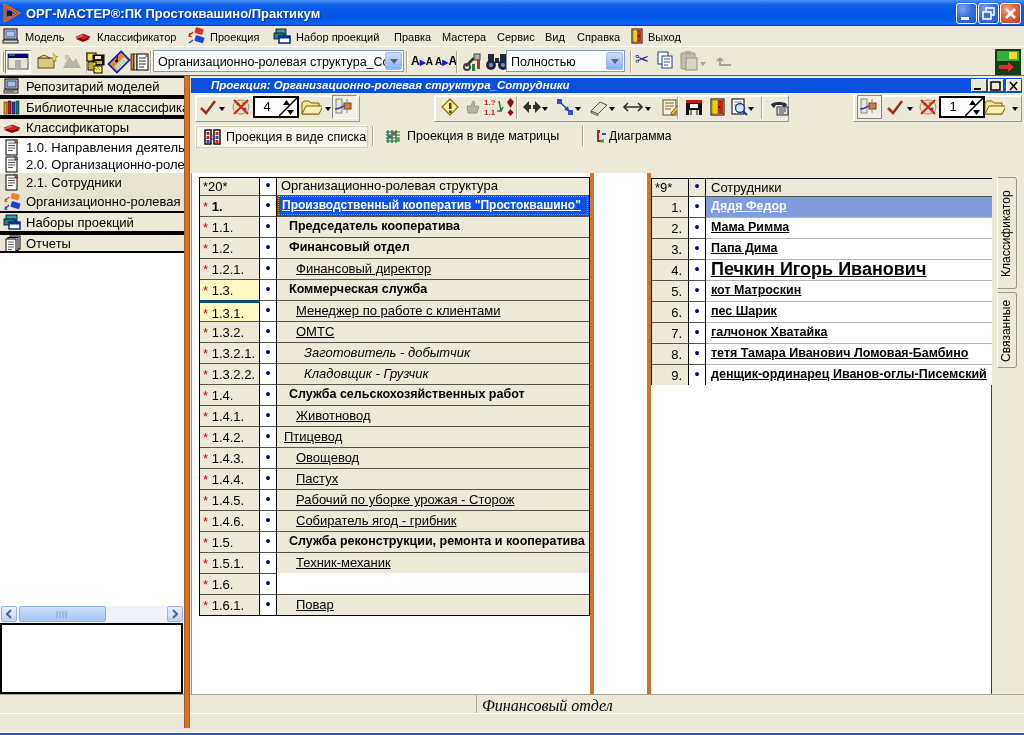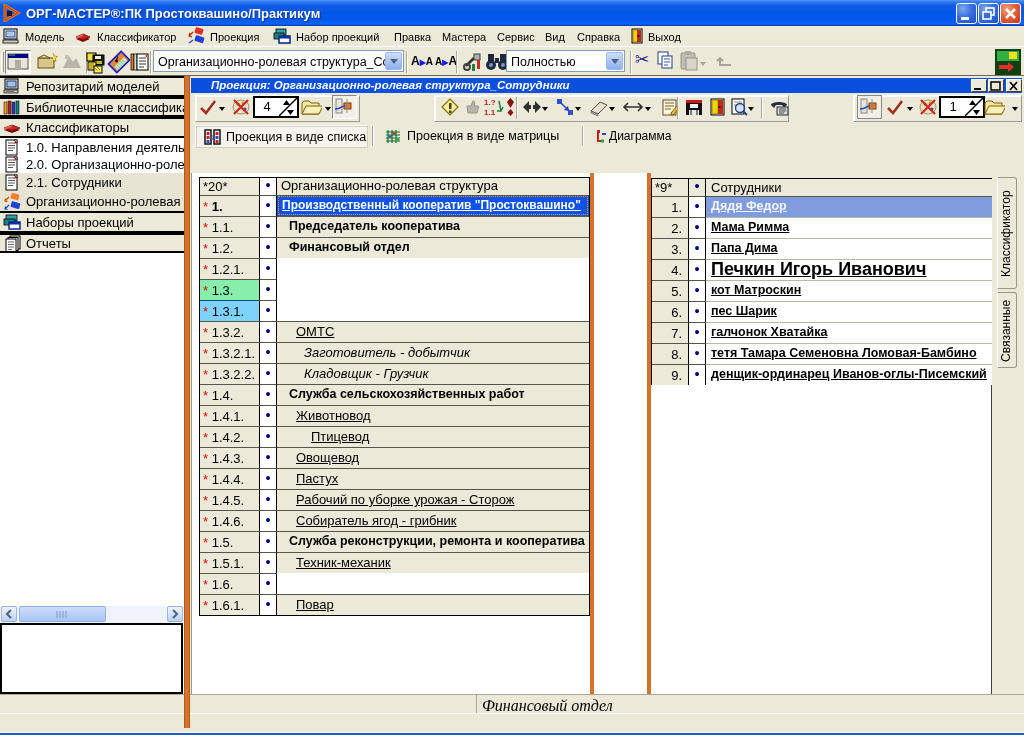--- a/index.html
+++ b/index.html
@@ -496,42 +496,45 @@
 <div class="abs" style="left:59px;top:17px;width:18px;height:21px;border-top:1px solid #55554c;background:#fff;border-left:1px solid #000;border-right:1px solid #000;text-align:center;line-height:19px;color:#000080;font-size:14.5px">•</div>
 <div class="abs nw" style="left:77px;top:17px;width:312px;height:21px;border-top:1px solid #55554c;background:#0c52e8;color:#fff;font-weight:bold;font-size:12px;outline:1px dotted #e8a000;outline-offset:-2px;padding-left:5px;line-height:19px"><u>Производственный кооператив "Простоквашино"</u></div>
 <div class="abs nw" style="left:0;top:38px;width:59px;height:21px;border-top:1px solid #55554c;background:#ece9d8;padding:1px 0 0 3px;line-height:19px"><span style="color:#e00000">*</span>&nbsp;1.1.</div>
 <div class="abs" style="left:59px;top:38px;width:18px;height:21px;border-top:1px solid #55554c;background:#fff;border-left:1px solid #000;border-right:1px solid #000;text-align:center;line-height:19px;color:#000080;font-size:14.5px">•</div>
 <div class="abs nw" style="left:77px;top:38px;width:312px;height:21px;border-top:1px solid #55554c;background:#ece9d8;padding-left:12px;font-weight:bold;font-size:12.5px;line-height:19px">Председатель кооператива</div>
 <div class="abs nw" style="left:0;top:59px;width:59px;height:21px;border-top:1px solid #55554c;background:#ece9d8;padding:1px 0 0 3px;line-height:19px"><span style="color:#e00000">*</span>&nbsp;1.2.</div>
 <div class="abs" style="left:59px;top:59px;width:18px;height:21px;border-top:1px solid #55554c;background:#fff;border-left:1px solid #000;border-right:1px solid #000;text-align:center;line-height:19px;color:#000080;font-size:14.5px">•</div>
 <div class="abs nw" style="left:77px;top:59px;width:312px;height:21px;border-top:1px solid #55554c;background:#ece9d8;padding-left:12px;font-weight:bold;font-size:12.5px;line-height:19px">Финансовый отдел</div>
 <div class="abs nw" style="left:0;top:80px;width:59px;height:21px;border-top:1px solid #55554c;background:#ece9d8;padding:1px 0 0 3px;line-height:19px"><span style="color:#e00000">*</span>&nbsp;1.2.1.</div>
 <div class="abs" style="left:59px;top:80px;width:18px;height:21px;border-top:1px solid #55554c;background:#fff;border-left:1px solid #000;border-right:1px solid #000;text-align:center;line-height:19px;color:#000080;font-size:14.5px">•</div>
-<div class="abs nw" style="left:0;top:101px;width:59px;height:21px;border-top:1px solid #55554c;background:#86efac;padding:1px 0 0 3px;line-height:19px"><span style="color:#e00000">*</span>&nbsp;1.3.</div>
+<div class="abs nw" style="left:77px;top:80px;width:312px;height:21px;border-top:1px solid #55554c;background:#ece9d8;padding-left:19px;line-height:19px"><u>Финансовый директор</u></div>
+<div class="abs nw" style="left:0;top:101px;width:59px;height:21px;border-top:1px solid #55554c;background:#fef9c3;padding:1px 0 0 3px;line-height:19px"><span style="color:#e00000">*</span>&nbsp;1.3.</div>
 <div class="abs" style="left:59px;top:101px;width:18px;height:21px;border-top:1px solid #55554c;background:#fff;border-left:1px solid #000;border-right:1px solid #000;text-align:center;line-height:19px;color:#000080;font-size:14.5px">•</div>
-<div class="abs nw" style="left:0;top:122px;width:62px;height:21px;border-top:1px solid #0c4a6e;background:#7dd3fc;padding:1px 0 0 3px;line-height:19px"><span style="color:#e00000">*</span>&nbsp;1.3.1.</div>
+<div class="abs nw" style="left:77px;top:101px;width:312px;height:21px;border-top:1px solid #55554c;background:#ece9d8;padding-left:12px;font-weight:bold;font-size:12.5px;line-height:19px">Коммерческая служба</div>
+<div class="abs nw" style="left:0;top:122px;width:62px;height:21px;border-top:3px solid #0c4a6e;background:#fef9c3;padding:1px 0 0 3px;line-height:19px"><span style="color:#e00000">*</span>&nbsp;1.3.1.</div>
 <div class="abs" style="left:59px;top:122px;width:18px;height:21px;border-top:1px solid #55554c;background:#fff;border-left:1px solid #000;border-right:1px solid #000;text-align:center;line-height:19px;color:#000080;font-size:14.5px">•</div>
+<div class="abs nw" style="left:77px;top:122px;width:312px;height:21px;border-top:1px solid #55554c;background:#ece9d8;padding-left:19px;line-height:19px"><u>Менеджер по работе с клиентами</u></div>
 <div class="abs nw" style="left:0;top:143px;width:59px;height:21px;border-top:1px solid #55554c;background:#ece9d8;padding:1px 0 0 3px;line-height:19px"><span style="color:#e00000">*</span>&nbsp;1.3.2.</div>
 <div class="abs" style="left:59px;top:143px;width:18px;height:21px;border-top:1px solid #55554c;background:#fff;border-left:1px solid #000;border-right:1px solid #000;text-align:center;line-height:19px;color:#000080;font-size:14.5px">•</div>
 <div class="abs nw" style="left:77px;top:143px;width:312px;height:21px;border-top:1px solid #55554c;background:#ece9d8;padding-left:19px;line-height:19px"><u>ОМТС</u></div>
 <div class="abs nw" style="left:0;top:164px;width:59px;height:21px;border-top:1px solid #55554c;background:#ece9d8;padding:1px 0 0 3px;line-height:19px"><span style="color:#e00000">*</span>&nbsp;1.3.2.1.</div>
 <div class="abs" style="left:59px;top:164px;width:18px;height:21px;border-top:1px solid #55554c;background:#fff;border-left:1px solid #000;border-right:1px solid #000;text-align:center;line-height:19px;color:#000080;font-size:14.5px">•</div>
 <div class="abs nw" style="left:77px;top:164px;width:312px;height:21px;border-top:1px solid #55554c;background:#ece9d8;padding-left:27px;font-style:italic;line-height:19px">Заготовитель - добытчик</div>
 <div class="abs nw" style="left:0;top:185px;width:59px;height:21px;border-top:1px solid #55554c;background:#ece9d8;padding:1px 16px 0 3px;line-height:19px"><span style="color:#e00000">*</span>&nbsp;1.3.2.2.</div>
 <div class="abs" style="left:59px;top:185px;width:18px;height:21px;border-top:1px solid #55554c;background:#fff;border-left:1px solid #000;border-right:1px solid #000;text-align:center;line-height:19px;color:#000080;font-size:14.5px">•</div>
 <div class="abs nw" style="left:77px;top:185px;width:312px;height:21px;border-top:1px solid #55554c;background:#ece9d8;padding-left:27px;font-style:italic;line-height:19px">Кладовщик - Грузчик</div>
 <div class="abs nw" style="left:0;top:206px;width:59px;height:21px;border-top:1px solid #55554c;background:#ece9d8;padding:1px 0 0 3px;line-height:19px"><span style="color:#e00000">*</span>&nbsp;1.4.</div>
 <div class="abs" style="left:59px;top:206px;width:18px;height:21px;border-top:1px solid #55554c;background:#fff;border-left:1px solid #000;border-right:1px solid #000;text-align:center;line-height:19px;color:#000080;font-size:14.5px">•</div>
 <div class="abs nw" style="left:77px;top:206px;width:312px;height:21px;border-top:1px solid #55554c;background:#ece9d8;padding-left:12px;font-weight:bold;font-size:12.5px;line-height:19px">Служба сельскохозяйственных работ</div>
 <div class="abs nw" style="left:0;top:227px;width:59px;height:21px;border-top:1px solid #55554c;background:#ece9d8;padding:1px 0 0 3px;line-height:19px"><span style="color:#e00000">*</span>&nbsp;1.4.1.</div>
 <div class="abs" style="left:59px;top:227px;width:18px;height:21px;border-top:1px solid #55554c;background:#fff;border-left:1px solid #000;border-right:1px solid #000;text-align:center;line-height:19px;color:#000080;font-size:14.5px">•</div>
 <div class="abs nw" style="left:77px;top:227px;width:312px;height:21px;border-top:1px solid #55554c;background:#ece9d8;padding-left:19px;line-height:19px"><u>Животновод</u></div>
 <div class="abs nw" style="left:0;top:248px;width:59px;height:21px;border-top:1px solid #55554c;background:#ece9d8;padding:1px 0 0 3px;line-height:19px"><span style="color:#e00000">*</span>&nbsp;1.4.2.</div>
 <div class="abs" style="left:59px;top:248px;width:18px;height:21px;border-top:1px solid #55554c;background:#fff;border-left:1px solid #000;border-right:1px solid #000;text-align:center;line-height:19px;color:#000080;font-size:14.5px">•</div>
-<div class="abs nw" style="left:77px;top:248px;width:312px;height:21px;border-top:1px solid #55554c;background:#ece9d8;padding-left:34px;line-height:19px"><u>Птицевод</u></div>
+<div class="abs nw" style="left:77px;top:248px;width:312px;height:21px;border-top:1px solid #55554c;background:#ece9d8;padding-left:7px;line-height:19px"><u>Птицевод</u></div>
 <div class="abs nw" style="left:0;top:269px;width:59px;height:21px;border-top:1px solid #55554c;background:#ece9d8;padding:1px 0 0 3px;line-height:19px"><span style="color:#e00000">*</span>&nbsp;1.4.3.</div>
 <div class="abs" style="left:59px;top:269px;width:18px;height:21px;border-top:1px solid #55554c;background:#fff;border-left:1px solid #000;border-right:1px solid #000;text-align:center;line-height:19px;color:#000080;font-size:14.5px">•</div>
 <div class="abs nw" style="left:77px;top:269px;width:312px;height:21px;border-top:1px solid #55554c;background:#ece9d8;padding-left:19px;line-height:19px"><u>Овощевод</u></div>
 <div class="abs nw" style="left:0;top:290px;width:59px;height:21px;border-top:1px solid #55554c;background:#ece9d8;padding:1px 0 0 3px;line-height:19px"><span style="color:#e00000">*</span>&nbsp;1.4.4.</div>
 <div class="abs" style="left:59px;top:290px;width:18px;height:21px;border-top:1px solid #55554c;background:#fff;border-left:1px solid #000;border-right:1px solid #000;text-align:center;line-height:19px;color:#000080;font-size:14.5px">•</div>
 <div class="abs nw" style="left:77px;top:290px;width:312px;height:21px;border-top:1px solid #55554c;background:#ece9d8;padding-left:19px;line-height:19px"><u>Пастух</u></div>
 <div class="abs nw" style="left:0;top:311px;width:59px;height:21px;border-top:1px solid #55554c;background:#ece9d8;padding:1px 0 0 3px;line-height:19px"><span style="color:#e00000">*</span>&nbsp;1.4.5.</div>
 <div class="abs" style="left:59px;top:311px;width:18px;height:21px;border-top:1px solid #55554c;background:#fff;border-left:1px solid #000;border-right:1px solid #000;text-align:center;line-height:19px;color:#000080;font-size:14.5px">•</div>
 <div class="abs nw" style="left:77px;top:311px;width:312px;height:21px;border-top:1px solid #55554c;background:#ece9d8;padding-left:19px;line-height:19px"><u>Рабочий по уборке урожая - Сторож</u></div>
 <div class="abs nw" style="left:0;top:332px;width:59px;height:21px;border-top:1px solid #55554c;background:#ece9d8;padding:1px 0 0 3px;line-height:19px"><span style="color:#e00000">*</span>&nbsp;1.4.6.</div>
@@ -569,21 +572,21 @@
 <div class="abs" style="left:36px;top:101px;width:18px;height:21px;border-top:1px solid #55554c;background:#fff;border-left:1px solid #000;border-right:1px solid #000;text-align:center;line-height:19px;color:#000080;font-size:14.5px">•</div>
 <div class="abs nw" style="left:54px;top:101px;width:286px;height:21px;border-top:1px solid #b8b6aa;background:#fff;font-weight:bold;font-size:12.5px;padding-left:5px;line-height:19px"><u>кот Матроскин</u></div>
 <div class="abs nw" style="left:0;top:122px;width:36px;height:21px;border-top:1px solid #55554c;background:#ece9d8;text-align:right;padding:1px 6px 0 0;line-height:19px">6.</div>
 <div class="abs" style="left:36px;top:122px;width:18px;height:21px;border-top:1px solid #55554c;background:#fff;border-left:1px solid #000;border-right:1px solid #000;text-align:center;line-height:19px;color:#000080;font-size:14.5px">•</div>
 <div class="abs nw" style="left:54px;top:122px;width:286px;height:21px;border-top:1px solid #b8b6aa;background:#fff;font-weight:bold;font-size:12.5px;padding-left:5px;line-height:19px"><u>пес Шарик</u></div>
 <div class="abs nw" style="left:0;top:143px;width:36px;height:21px;border-top:1px solid #55554c;background:#ece9d8;text-align:right;padding:1px 6px 0 0;line-height:19px">7.</div>
 <div class="abs" style="left:36px;top:143px;width:18px;height:21px;border-top:1px solid #55554c;background:#fff;border-left:1px solid #000;border-right:1px solid #000;text-align:center;line-height:19px;color:#000080;font-size:14.5px">•</div>
 <div class="abs nw" style="left:54px;top:143px;width:286px;height:21px;border-top:1px solid #b8b6aa;background:#fff;font-weight:bold;font-size:12.5px;padding-left:5px;line-height:19px"><u>галчонок Хватайка</u></div>
 <div class="abs nw" style="left:0;top:164px;width:36px;height:21px;border-top:1px solid #55554c;background:#ece9d8;text-align:right;padding:1px 6px 0 0;line-height:19px">8.</div>
 <div class="abs" style="left:36px;top:164px;width:18px;height:21px;border-top:1px solid #55554c;background:#fff;border-left:1px solid #000;border-right:1px solid #000;text-align:center;line-height:19px;color:#000080;font-size:14.5px">•</div>
-<div class="abs nw" style="left:54px;top:164px;width:286px;height:21px;border-top:1px solid #b8b6aa;background:#fff;font-weight:bold;font-size:12.5px;padding-left:5px;line-height:19px"><u>тетя Тамара Семеновна Ломовая-Бамбино</u></div>
+<div class="abs nw" style="left:54px;top:164px;width:286px;height:21px;border-top:1px solid #b8b6aa;background:#fff;font-weight:bold;font-size:12.5px;padding-left:5px;line-height:19px"><u>тетя Тамара Иванович Ломовая-Бамбино</u></div>
 <div class="abs nw" style="left:0;top:185px;width:36px;height:21px;border-top:1px solid #55554c;background:#ece9d8;text-align:right;padding:1px 6px 0 0;line-height:19px">9.</div>
 <div class="abs" style="left:36px;top:185px;width:18px;height:21px;border-top:1px solid #55554c;background:#fff;border-left:1px solid #000;border-right:1px solid #000;text-align:center;line-height:19px;color:#000080;font-size:14.5px">•</div>
 <div class="abs nw" style="left:54px;top:185px;width:286px;height:21px;border-top:1px solid #b8b6aa;background:#fff;font-weight:bold;font-size:12.5px;padding-left:5px;line-height:19px"><u>денщик-ординарец Иванов-оглы-Писемский</u></div>
 </div>
 <div class="abs" style="left:806px;top:6px;width:20px;height:112px;background:#ece9d8;border:1px solid #9a968a;border-left:1px solid #fff;border-radius:0 3px 3px 0">
         <div class="abs" style="left:1px;top:4px;width:17px;height:104px;writing-mode:vertical-rl;transform:rotate(180deg);text-align:center;font-size:12px">Классификатор</div>
       </div>
 <div class="abs" style="left:806px;top:121px;width:20px;height:76px;background:#ece9d8;border:1px solid #9a968a;border-left:1px solid #fff;border-radius:0 3px 3px 0">
         <div class="abs" style="left:1px;top:3px;width:17px;height:69px;writing-mode:vertical-rl;transform:rotate(180deg);text-align:center;font-size:12px">Связанные</div>
       </div>

